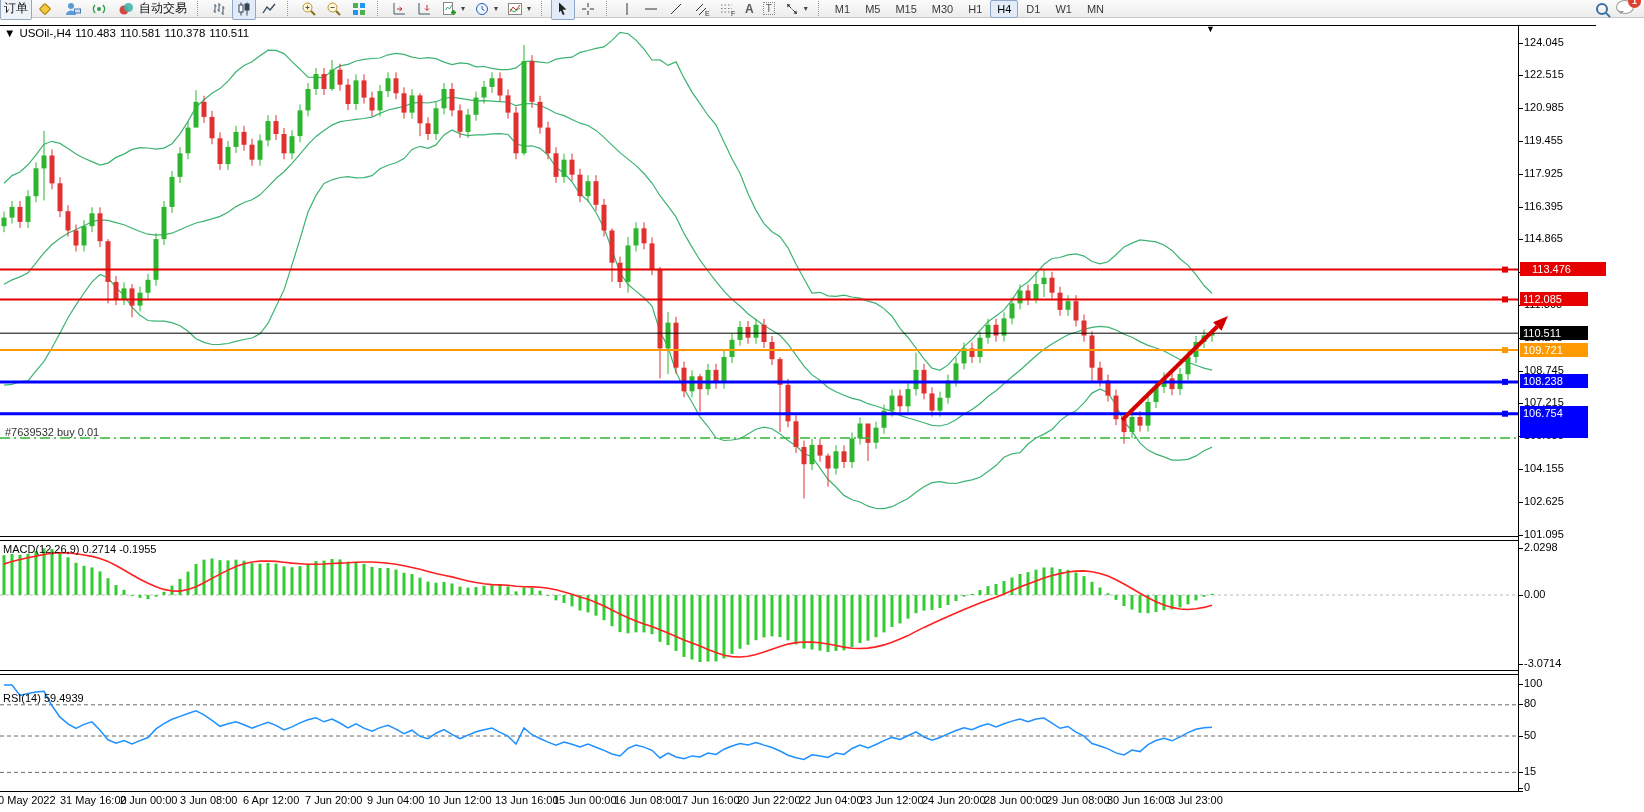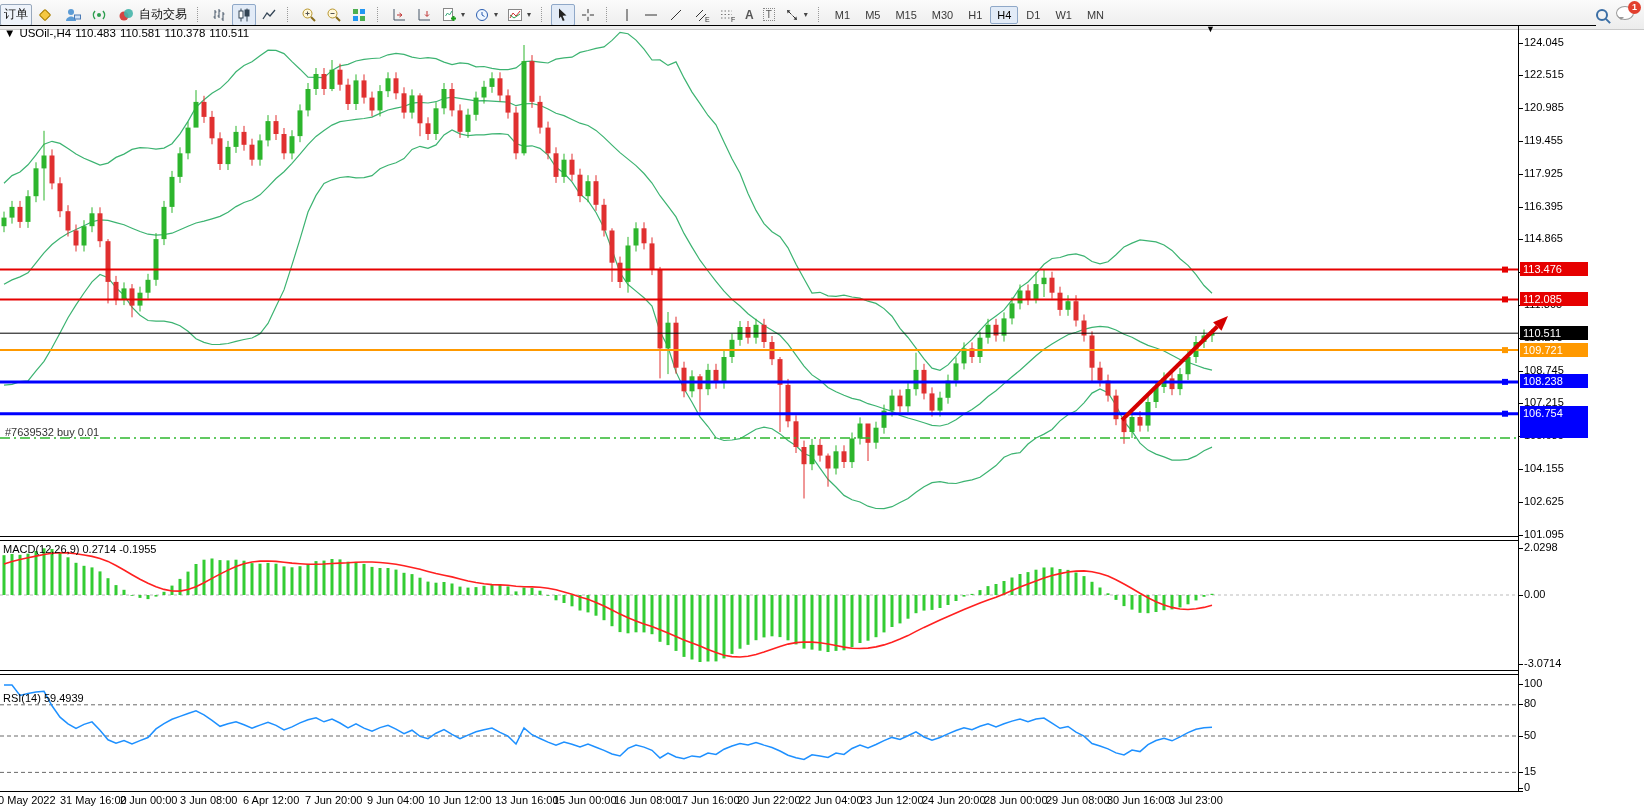--- a/index.html
+++ b/index.html
@@ -1,20 +1,20 @@
 <!DOCTYPE html>
 <html><head>
 <meta charset="utf-8">
 <style>
   html,body{margin:0;padding:0;background:#fff;width:1644px;height:812px;overflow:hidden;
     font-family:"Liberation Sans",sans-serif;}
   #stage{position:relative;width:1644px;height:812px;background:#fff;}
 
   
-  #toolbar{position:absolute;left:0;top:0;width:1644px;height:30px;box-sizing:border-box;
+  #toolbar{position:absolute;left:0;top:0;width:1644px;height:18px;box-sizing:border-box;
     background:linear-gradient(#fbfbfb,#ececec);border-bottom:1px solid #c9c9c9;
     display:flex;align-items:center;padding:0 4px;gap:1px;}
   .tbtn{height:20px;display:inline-flex;align-items:center;gap:3px;padding:0 3px;
     border:1px solid transparent;border-radius:2px;font-size:12px;color:#111;white-space:nowrap;}
   .tbtn.outlined{border-color:#98a8bc;background:#eef3fa;}
   .tbtn.active{border-color:#8fa8c8;background:#e2ebf7;}
   .grip{width:4px;height:15px;border-left:1px dotted #9a9a9a;margin:0 4px 0 5px;}
   .caret{font-size:8px;color:#444;margin-left:1px;}
   .tf{font-size:11px;color:#3a3a3a;padding:2px 6px;border:1px solid transparent;border-radius:2px;}
   .tf.active{border-color:#8fa8c8;background:#e2ebf7;color:#000;}
@@ -783,21 +783,21 @@
       <div style="position:absolute;left:1518px;top:684px;width:5px;height:1px;background:#000;"></div>
       <div style="position:absolute;left:1524px;top:677px;font-size:11px;color:#000;">100</div>
       <div style="position:absolute;left:1518px;top:704px;width:5px;height:1px;background:#000;"></div>
       <div style="position:absolute;left:1524px;top:697px;font-size:11px;color:#000;">80</div>
       <div style="position:absolute;left:1518px;top:736px;width:5px;height:1px;background:#000;"></div>
       <div style="position:absolute;left:1524px;top:729px;font-size:11px;color:#000;">50</div>
       <div style="position:absolute;left:1518px;top:772px;width:5px;height:1px;background:#000;"></div>
       <div style="position:absolute;left:1524px;top:765px;font-size:11px;color:#000;">15</div>
       <div style="position:absolute;left:1518px;top:788px;width:5px;height:1px;background:#000;"></div>
       <div style="position:absolute;left:1524px;top:781px;font-size:11px;color:#000;">0</div>
-      <div style="position:absolute;left:1520px;top:262px;height:14px;line-height:14px;font-size:11px;color:#fff;padding:0 3px;min-width:62px;background:#e60000;">113.476</div>
+      <div style="position:absolute;left:1520px;top:262px;height:14px;line-height:14px;font-size:11px;color:#fff;padding:0 12px;min-width:62px;background:#e60000;">113.476</div>
       <div style="position:absolute;left:1520px;top:292px;height:14px;line-height:14px;font-size:11px;color:#fff;padding:0 3px;min-width:62px;background:#e60000;">112.085</div>
       <div style="position:absolute;left:1520px;top:326px;height:14px;line-height:14px;font-size:11px;color:#fff;padding:0 3px;min-width:62px;background:#000000;">110.511</div>
       <div style="position:absolute;left:1520px;top:343px;height:14px;line-height:14px;font-size:11px;color:#fff;padding:0 3px;min-width:62px;background:#ff9900;">109.721</div>
       <div style="position:absolute;left:1520px;top:374px;height:14px;line-height:14px;font-size:11px;color:#fff;padding:0 3px;min-width:62px;background:#0000ff;">108.238</div>
       <div style="position:absolute;left:1520px;top:406px;height:32px;line-height:14px;font-size:11px;color:#fff;padding:0 3px;min-width:62px;background:#0000ff;">106.754</div>
       <div style="position:absolute;top:794px;left:-8px;font-size:11px;color:#000;">30 May 2022</div>
       <div style="position:absolute;top:794px;left:60px;font-size:11px;color:#000;">31 May 16:00</div>
       <div style="position:absolute;top:794px;left:120px;font-size:11px;color:#000;">2 Jun 00:00</div>
       <div style="position:absolute;top:794px;left:180px;font-size:11px;color:#000;">3 Jun 08:00</div>
       <div style="position:absolute;top:794px;left:243px;font-size:11px;color:#000;">6 Apr 12:00</div>

